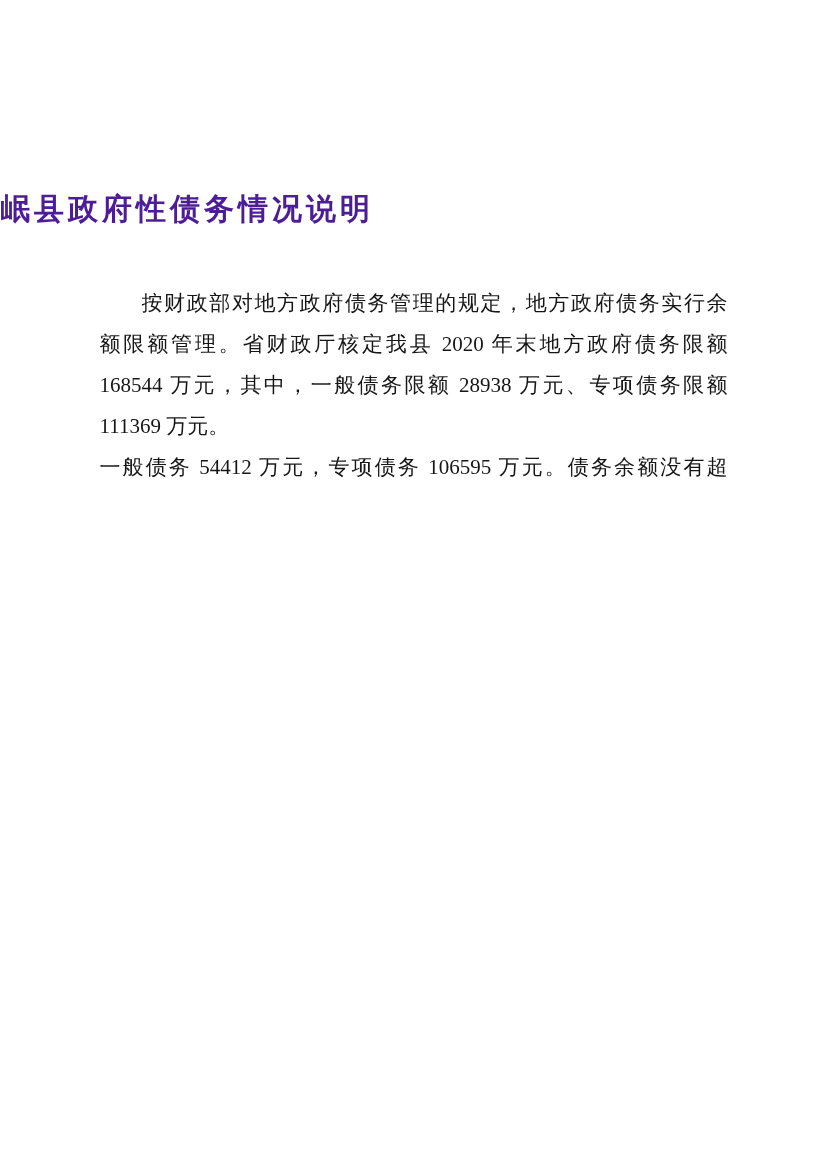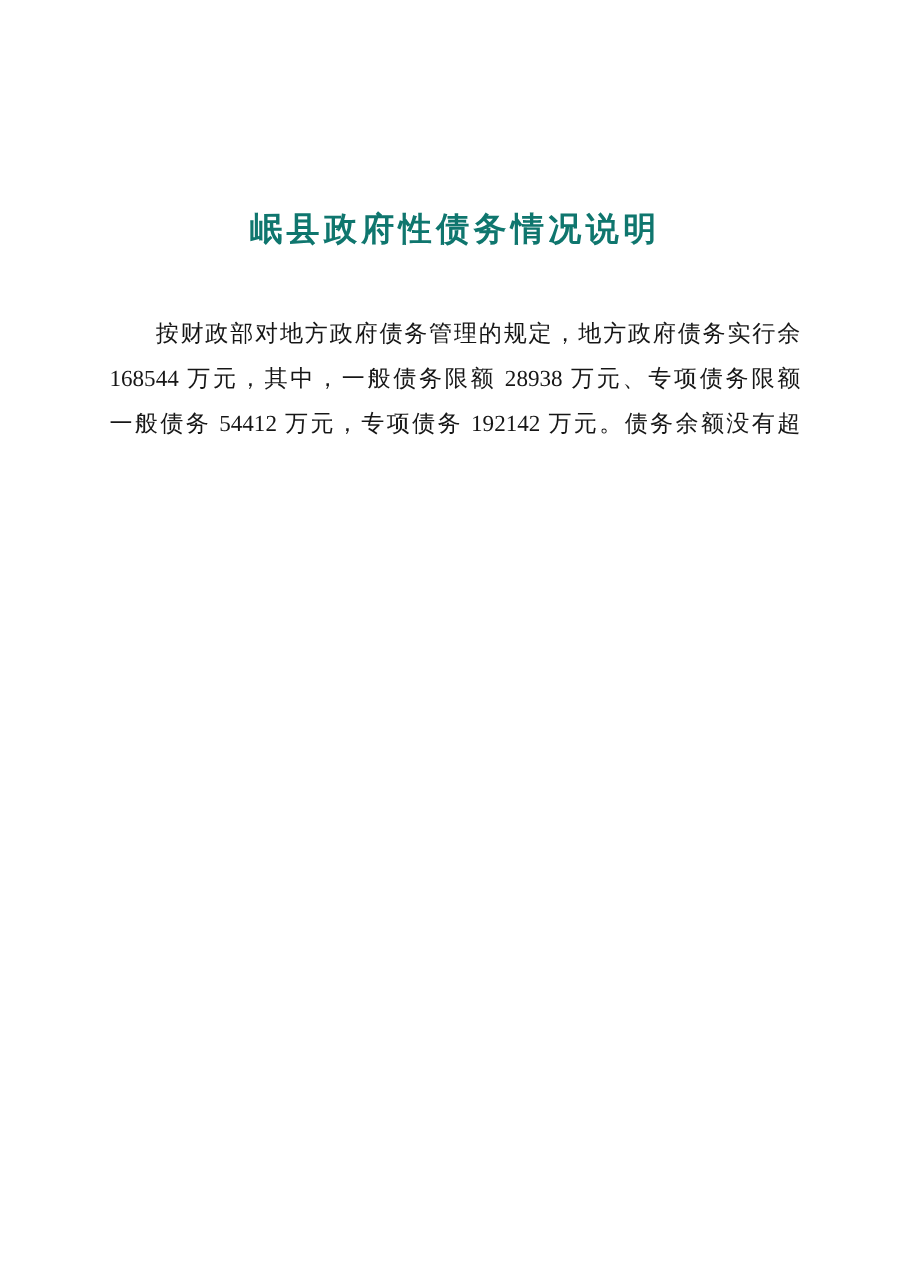--- a/index.html
+++ b/index.html
@@ -15,25 +15,25 @@
     box-sizing: border-box;
     padding-top: 193px;
     overflow: hidden;
     font-family: "Liberation Serif", "DejaVu Serif", serif;
     color: #141414;
   }
   .doc-title {
     margin: 0;
     height: 32px;
     line-height: 32px;
-    text-align: center;
+    text-align: left;
     font-size: 30px;
     font-weight: bold;
     letter-spacing: 4px;
-    color: #0f766e;
+    color: #4c1d95;
     white-space: nowrap;
   }
   .doc-body {
     width: 628px;
     margin: 58px auto 0 auto;
     font-size: 21px;
     color: #161616;
   }
   .doc-line {
     margin: 0;
@@ -53,18 +53,20 @@
 </head>
 <body>
 
 <div class="page">
 
   <h1 class="doc-title">岷县政府性债务情况说明</h1>
 
   <div class="doc-body">
 
     <p class="doc-line first-line">按财政部对地方政府债务管理的规定，地方政府债务实行余</p>
+    <p class="doc-line">额限额管理。省财政厅核定我县 2020 年末地方政府债务限额</p>
     <p class="doc-line">168544 万元，其中，一般债务限额 28938 万元、专项债务限额</p>
+    <p class="doc-line last-line">111369 万元。</p>
 
-    <p class="doc-line">一般债务 54412 万元，专项债务 192142 万元。债务余额没有超</p>
+    <p class="doc-line">一般债务 54412 万元，专项债务 106595 万元。债务余额没有超</p>
 
   </div>
 </div>
 
 </body></html>

